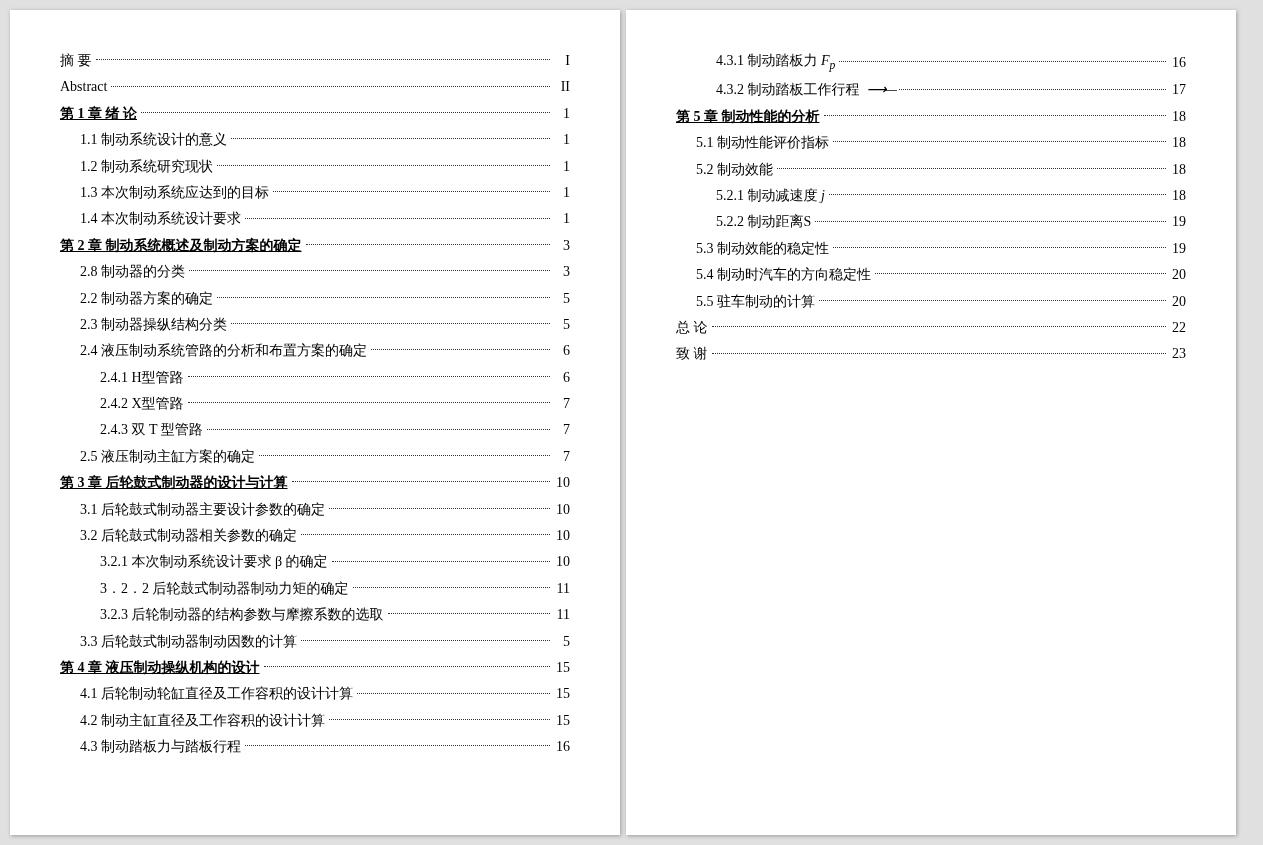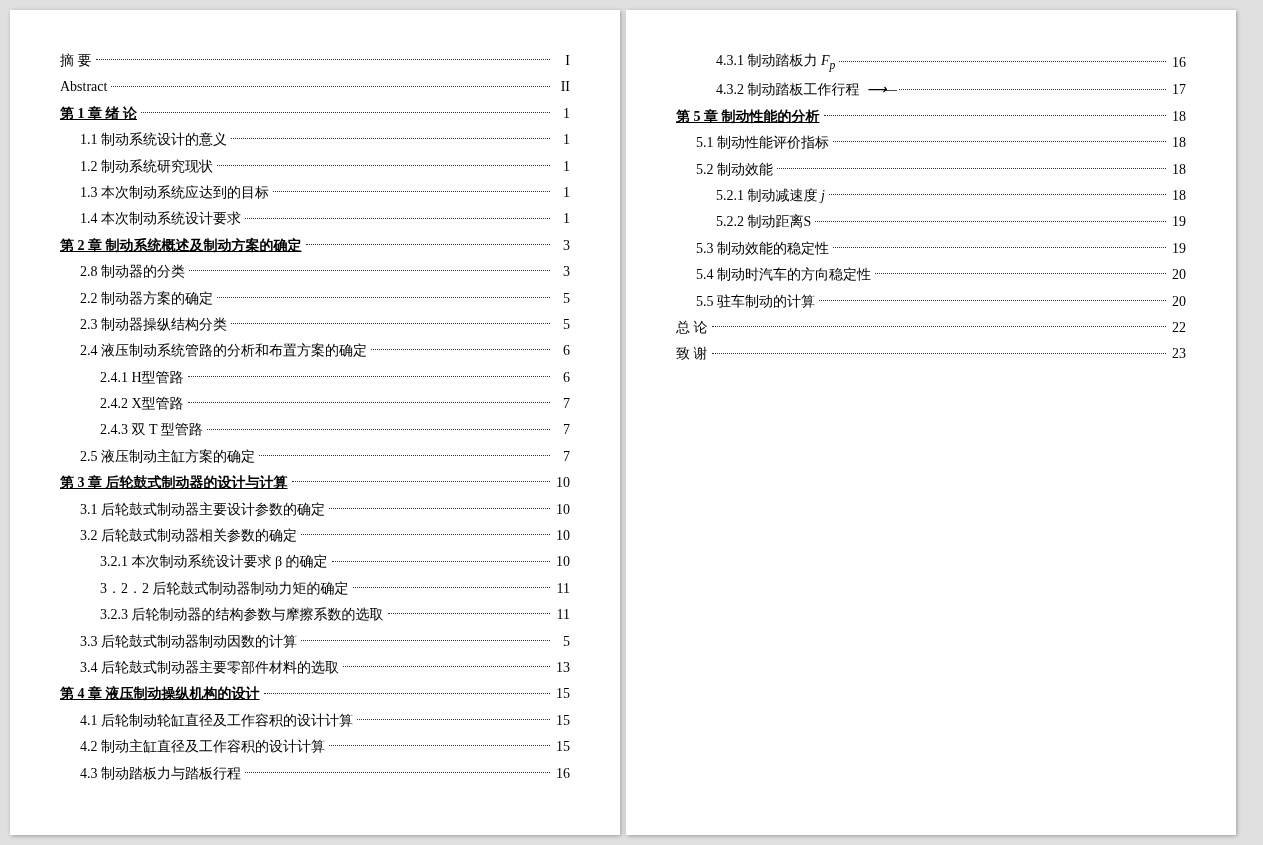--- a/index.html
+++ b/index.html
@@ -173,25 +173,20 @@
         <div class="toc-entry indent-2">
           <span class="toc-label">3.2.3  后轮制动器的结构参数与摩擦系数的选取</span>
           <span class="toc-dots"></span>
           <span class="toc-page">11</span>
         </div>
         <div class="toc-entry indent-1">
           <span class="toc-label">3.3  后轮鼓式制动器制动因数的计算</span>
           <span class="toc-dots"></span>
           <span class="toc-page">5</span>
         </div>
-        <div class="toc-entry indent-1">
-          <span class="toc-label">3.4  后轮鼓式制动器主要零部件材料的选取</span>
-          <span class="toc-dots"></span>
-          <span class="toc-page">13</span>
-        </div>
         <div class="toc-entry ">
           <span class="toc-label chapter-title">第 4 章 液压制动操纵机构的设计</span>
           <span class="toc-dots"></span>
           <span class="toc-page">15</span>
         </div>
         <div class="toc-entry indent-1">
           <span class="toc-label">4.1  后轮制动轮缸直径及工作容积的设计计算</span>
           <span class="toc-dots"></span>
           <span class="toc-page">15</span>
         </div>

